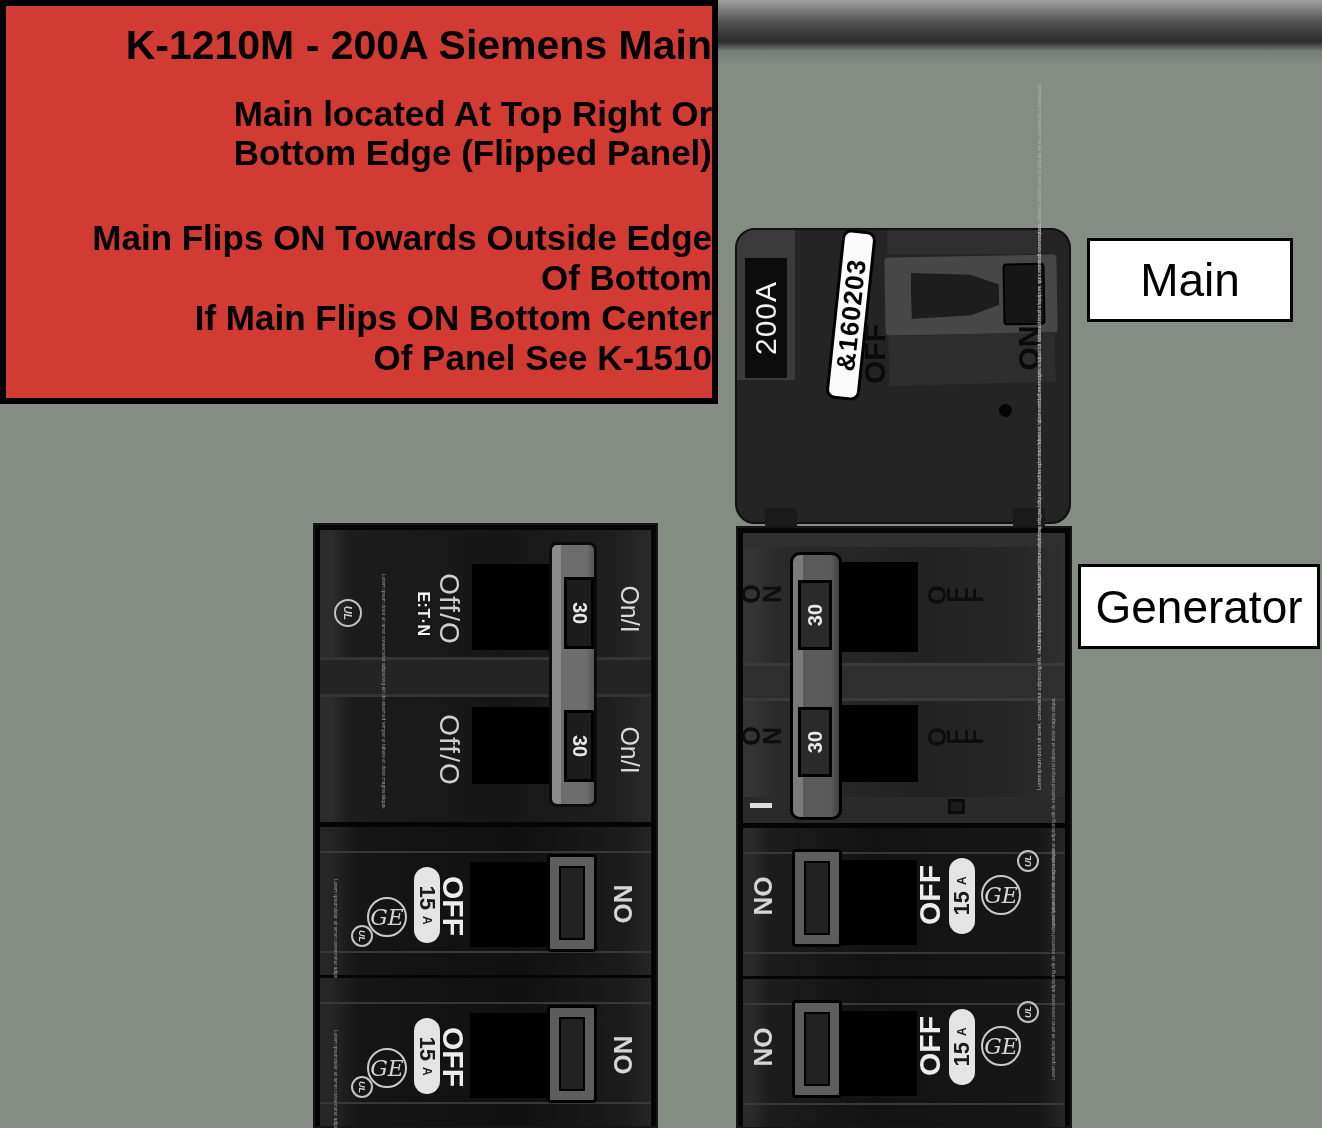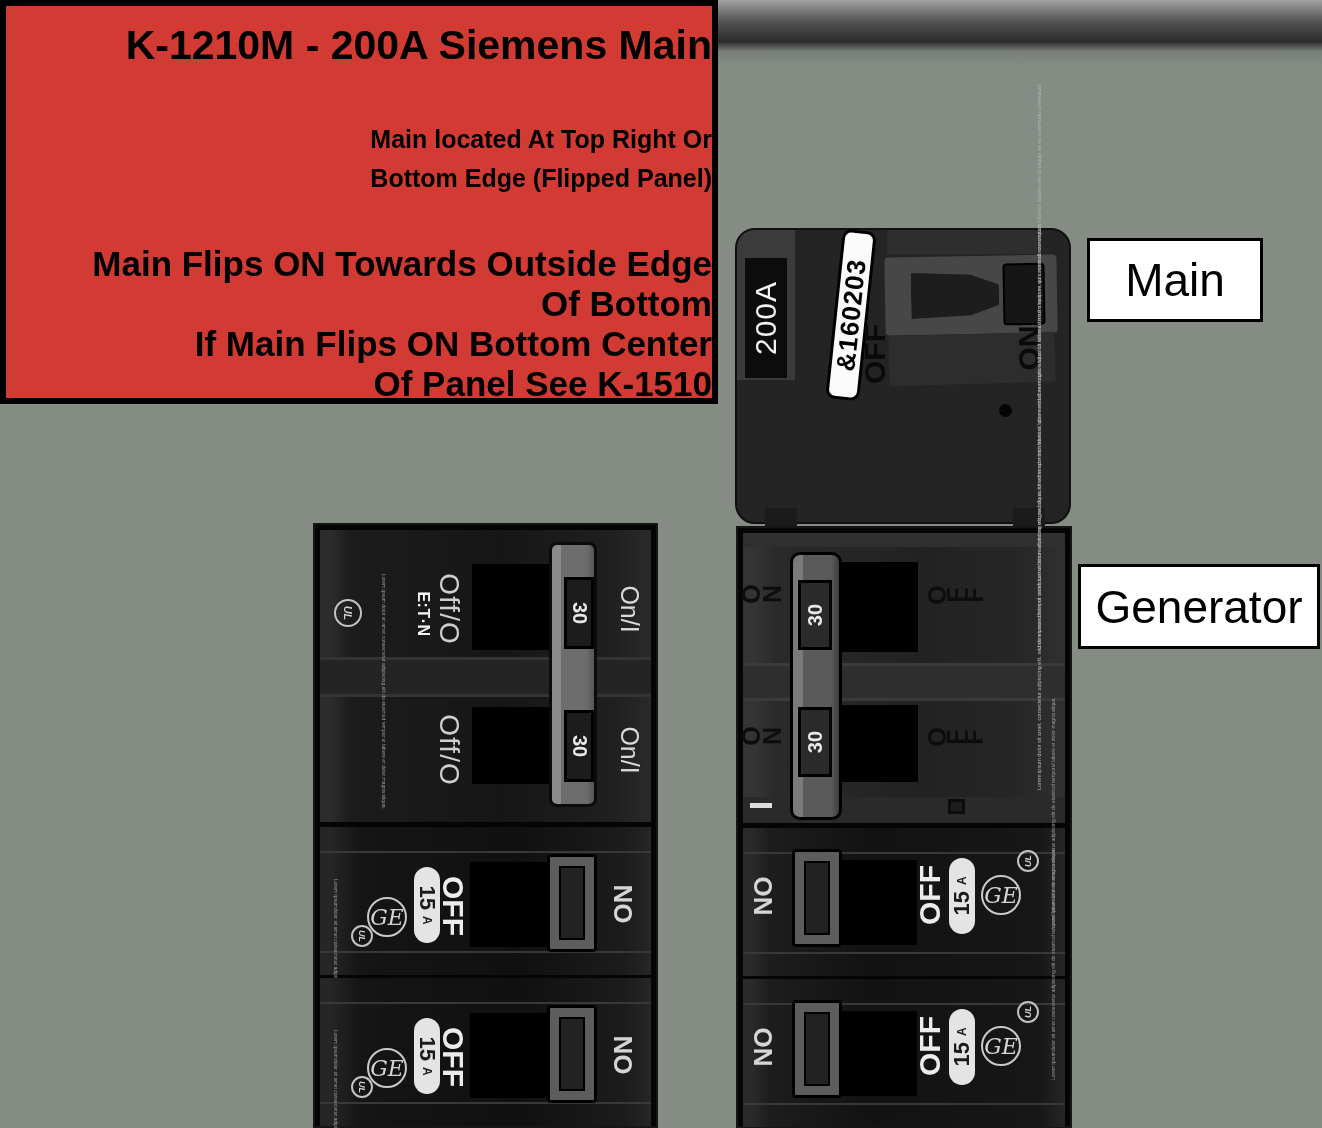--- a/index.html
+++ b/index.html
@@ -11,21 +11,21 @@
   .topbar{
     position:absolute;left:0;top:0;width:1322px;height:66px;
     background:linear-gradient(180deg,#a2a2a2 0%,#8a8a8a 10%,#555 32%,#343434 56%,#2c2c2c 63%,#787f78 78%,#848c84 100%);
   }
   
   .redbox{
     position:absolute;left:0;top:0;width:718px;height:404px;box-sizing:border-box;
     background:#d23b33;border:6px solid #000;color:#000;text-align:right;
   }
   .rb-title{margin-top:16px;font-size:41px;line-height:46px;font-weight:600;}
-  .rb-p1{margin-top:52px;font-size:25px;line-height:39px;font-weight:600;}
+  .rb-p1{margin-top:26px;font-size:35px;line-height:39px;font-weight:600;}
   .rb-p2{margin-top:46px;font-size:35px;line-height:40px;font-weight:700;}
   
   .rl{position:absolute;white-space:nowrap;transform:translate(-50%,-50%) rotate(var(--r,90deg));}
   .lz{position:absolute;display:flex;gap:2px;transform:translate(-50%,-50%);}
   [data-letterize] span{display:inline-block;transform:rotate(-90deg);}
   
   .sidelabel{
     position:absolute;background:#fff;border:3px solid #000;box-sizing:border-box;
     display:flex;align-items:center;justify-content:center;font-size:46px;color:#000;
   }
@@ -136,21 +136,21 @@
       <div class="mb-grip"></div>
     </div>
     <div class="mb-band"></div>
     <span class="rl mb-off">OFF</span>
     <span class="rl mb-on">ON</span>
     <div class="mb-dot"></div>
     <div class="mb-foot" style="left:28px;"></div>
     <div class="mb-foot" style="left:276px;"></div>
   </div>
 
-  <div class="sidelabel" style="left:1087px;top:238px;width:176px;height:84px;">
+  <div class="sidelabel" style="left:1087px;top:238px;width:206px;height:84px;">
     <span>Main</span>
   </div>
   <div class="sidelabel" style="left:1078px;top:564px;width:242px;height:85px;">
     <span>Generator</span>
   </div>
 
   <div class="col col-left">
 
     <div class="brkface eaton">
       <div class="e-div"></div>

